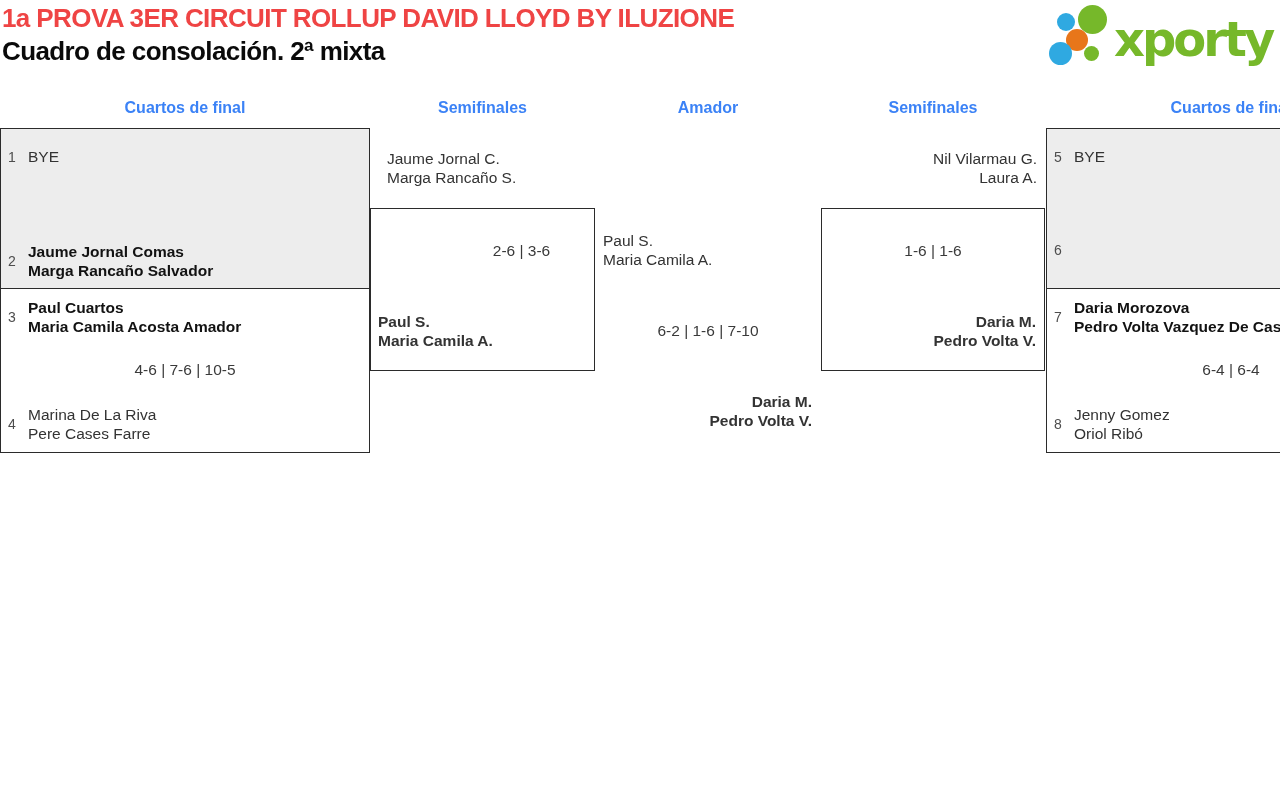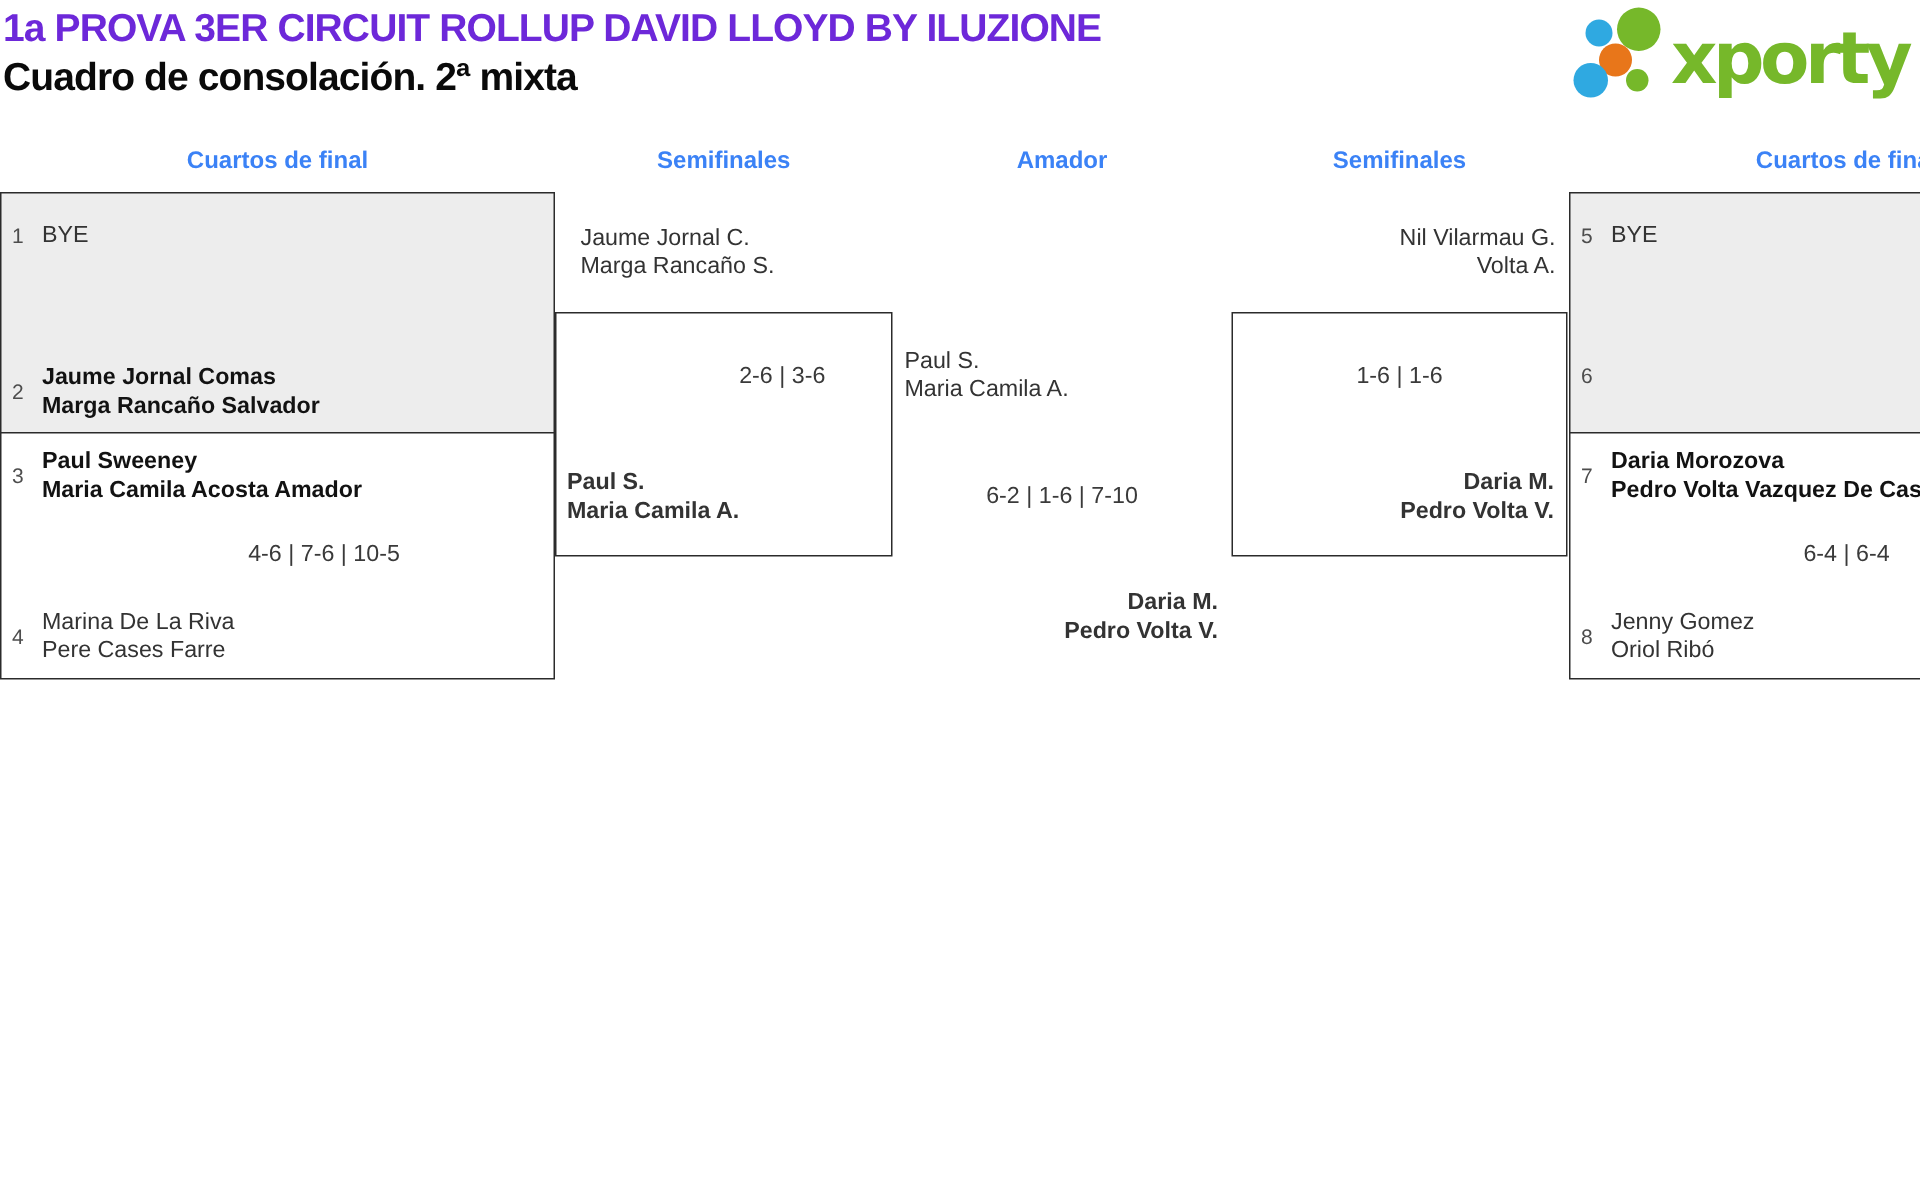--- a/index.html
+++ b/index.html
@@ -9,21 +9,21 @@
     height: 796px;
     overflow: hidden;
     background: #ffffff;
     font-family: "Liberation Sans", "DejaVu Sans", sans-serif;
     color: #222;
   }
   
   .t1 {
     position: absolute; left: 2px; top: 3px;
     font-size: 26px; font-weight: 700; letter-spacing: -0.6px;
-    color: #6d28d9; white-space: nowrap;
+    color: #ef4444; white-space: nowrap;
   }
   .t2 {
     position: absolute; left: 2px; top: 36px;
     font-size: 26px; font-weight: 700; letter-spacing: -0.6px;
     color: #0a0a0a; white-space: nowrap;
   }
   
   .logo { position: absolute; left: 1048px; top: 2px; width: 232px; height: 70px; cursor: pointer; }
   .dot { position: absolute; border-radius: 50%; }
   .dot-blue-small  { left: 9px;  top: 11px; width: 18px; height: 18px; background: #2FA9E1; }
@@ -106,25 +106,25 @@
         <div>Jaume Jornal Comas</div>
         <div>Marga Rancaño Salvador</div>
       </div>
     </div>
   </div>
 
   <div class="match-box" style="left:0; top:288px; width:370px; height:165px;">
     <div class="prow" style="left:7px; top:9px;">
       <span class="seed">3</span>
       <div class="names winner">
-        <div>Paul Sweeney</div>
+        <div>Paul Cuartos</div>
         <div>Maria Camila Acosta Amador</div>
       </div>
     </div>
-    <div class="score" style="left:12px; top:72px; width:100%;padding-left:19px;">4-6 | 7-6 | 10-5</div>
+    <div class="score" style="left:0; top:72px; width:100%;">4-6 | 7-6 | 10-5</div>
     <div class="prow" style="left:7px; top:116px;">
       <span class="seed">4</span>
       <div class="names">
         <div>Marina De La Riva</div>
         <div>Pere Cases Farre</div>
       </div>
     </div>
   </div>
 
   <div class="free-names" style="left:387px; top:149px;">
@@ -145,21 +145,21 @@
     <div>Maria Camila A.</div>
   </div>
   <div class="score" style="left:595px; top:322px; width:226px;">6-2 | 1-6 | 7-10</div>
   <div class="free-names winner ra" style="right:468px; top:392px;">
     <div>Daria M.</div>
     <div>Pedro Volta V.</div>
   </div>
 
   <div class="free-names ra" style="right:243px; top:149px;">
     <div>Nil Vilarmau G.</div>
-    <div>Volta A.</div>
+    <div>Laura A.</div>
   </div>
 
   <div class="match-box" style="left:821px; top:208px; width:224px; height:163px;">
     <div class="score" style="left:0; top:33px; width:100%;">1-6 | 1-6</div>
     <div class="free-names winner ra" style="right:8px; top:103px;">
       <div>Daria M.</div>
       <div>Pedro Volta V.</div>
     </div>
   </div>
 

